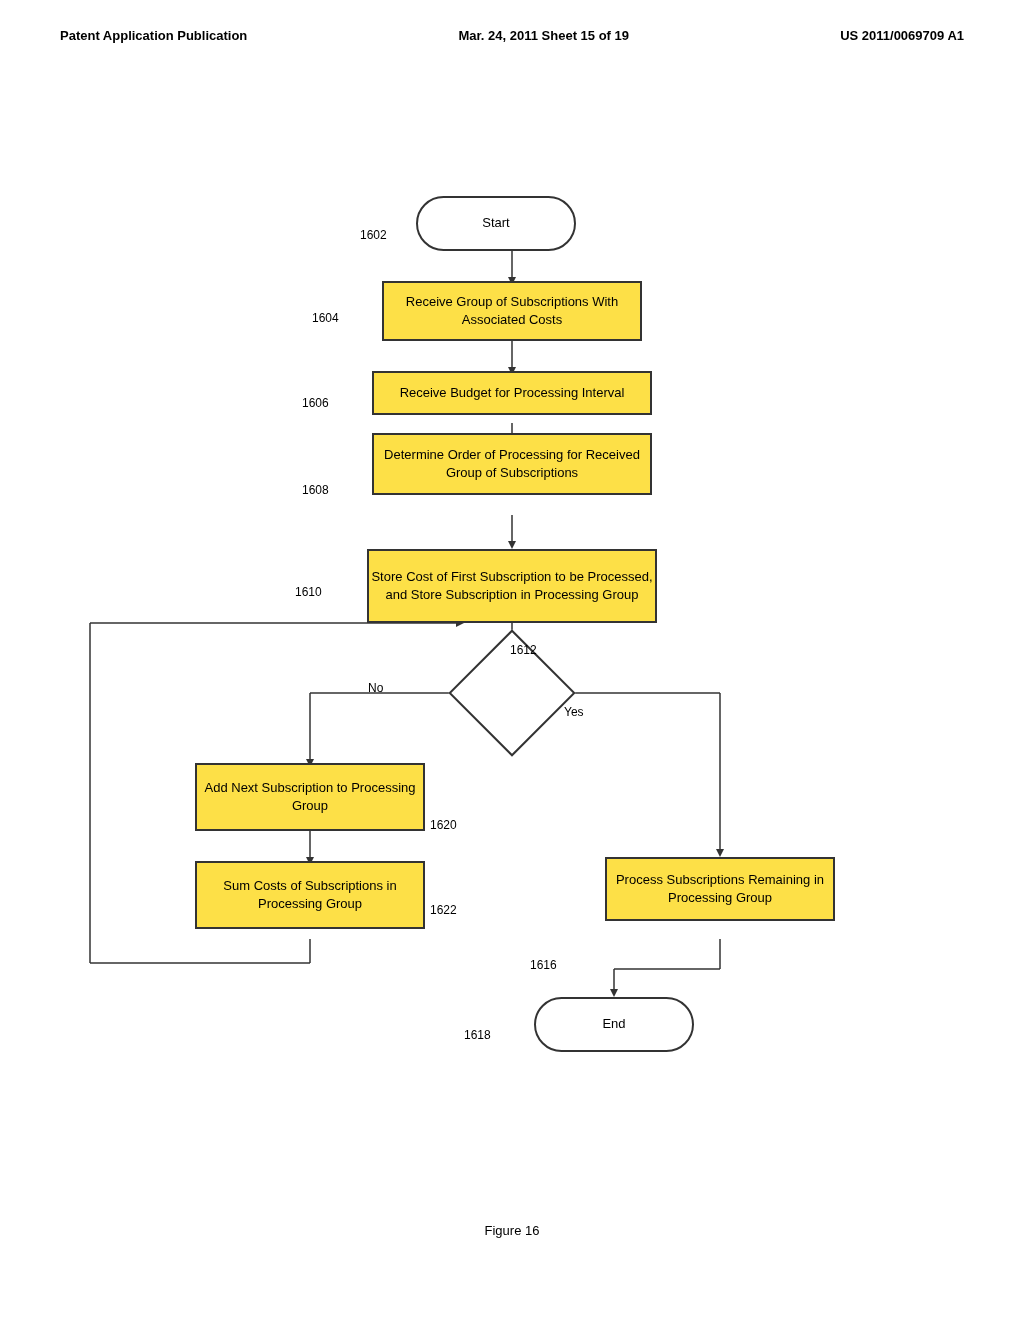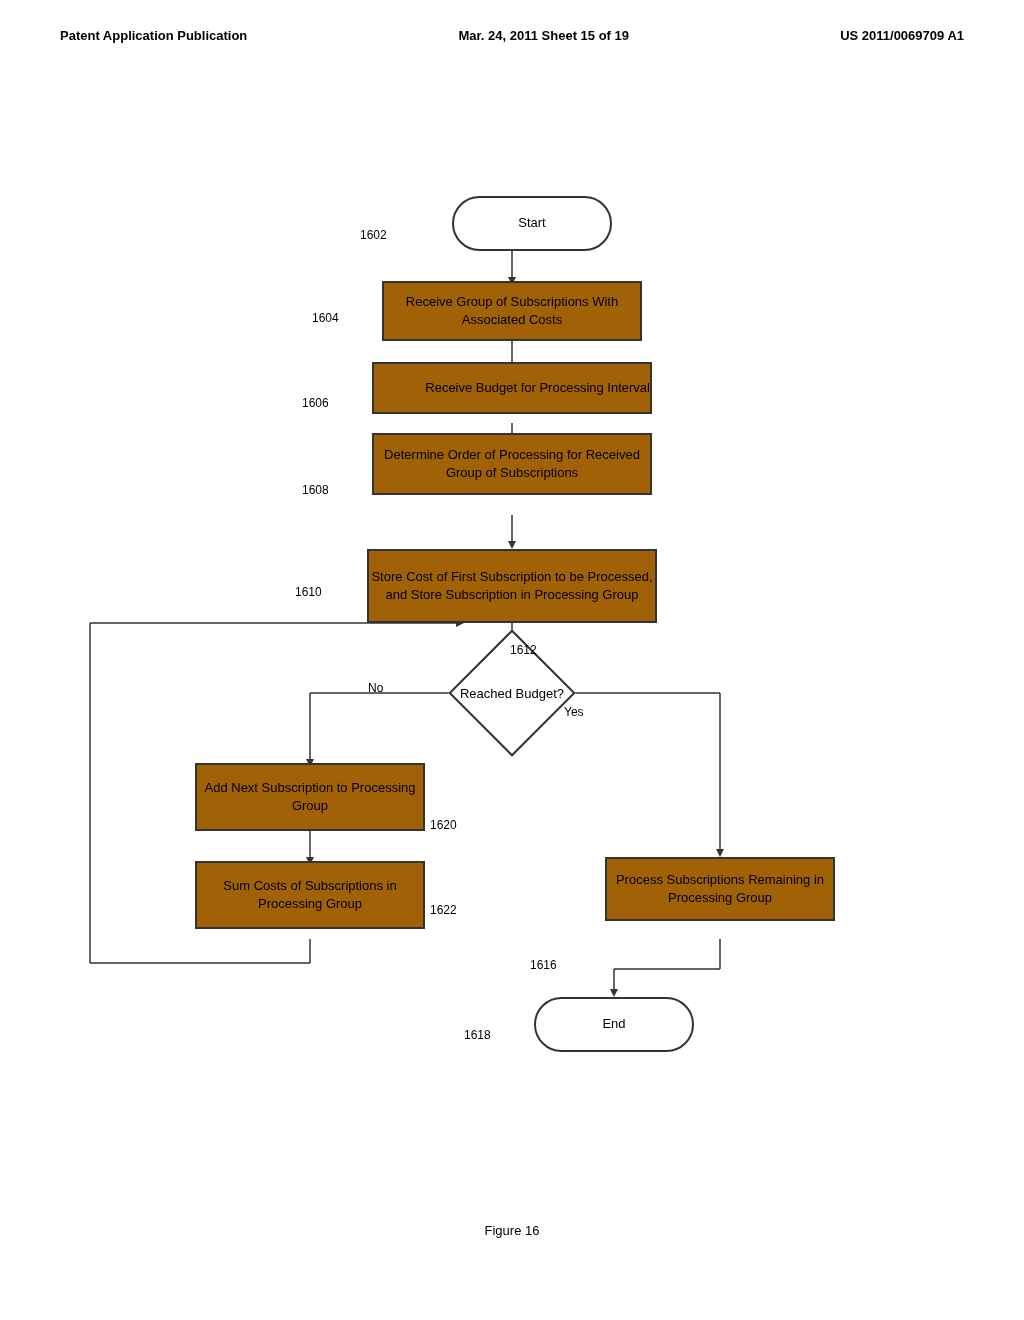--- a/index.html
+++ b/index.html
@@ -38,21 +38,21 @@
     }
 
     .rounded-rect {
       border: 2px solid #333;
       border-radius: 30px;
       background: #fff;
     }
 
     .rect {
       border: 2px solid #333;
-      background: #a16207;
+      background: #fde047;
     }
 
     .diamond {
       background: #fff;
       transform: rotate(45deg);
       border: 2px solid #333;
     }
 
     .diamond-label {
       position: absolute;
@@ -129,35 +129,35 @@
     <line x1="90" y1="900" x2="90" y2="560" stroke="#333" stroke-width="1.5"></line>
     <line x1="90" y1="560" x2="460" y2="560" stroke="#333" stroke-width="1.5"></line>
     <polygon points="464,560 456,556 456,564" fill="#333"></polygon>
 
     <line x1="720" y1="876" x2="720" y2="906" stroke="#333" stroke-width="1.5"></line>
     <line x1="720" y1="906" x2="614" y2="906" stroke="#333" stroke-width="1.5"></line>
     <line x1="614" y1="906" x2="614" y2="930" stroke="#333" stroke-width="1.5"></line>
     <polygon points="614,934 610,926 618,926" fill="#333"></polygon>
   </svg>
 
-  <div class="shape rounded-rect" style="width:160px;height:55px;left:452px;top:133px;">
+  <div class="shape rounded-rect" style="width:160px;height:55px;left:416px;top:133px;">
     <span>Start</span>
   </div>
   <div class="label-text" style="left:360px;top:165px;">
     <span>1602</span>
   </div>
 
   <div class="shape rect" style="width:260px;height:60px;left:382px;top:218px;">
     <span>Receive Group of Subscriptions With Associated Costs</span>
   </div>
   <div class="label-text" style="left:312px;top:248px;">
     <span>1604</span>
   </div>
 
-  <div class="shape rect" style="width:280px;height:52px;left:372px;top:299px;justify-content:flex-end;">
+  <div class="shape rect" style="width:280px;height:44px;left:372px;top:308px;">
     <span>Receive Budget for Processing Interval</span>
   </div>
   <div class="label-text" style="left:302px;top:333px;">
     <span>1606</span>
   </div>
 
   <div class="shape rect" style="width:280px;height:62px;left:372px;top:370px;">
     <span>Determine Order of Processing for Received Group of Subscriptions</span>
   </div>
   <div class="label-text" style="left:302px;top:420px;">
@@ -165,23 +165,20 @@
   </div>
 
   <div class="shape rect" style="width:290px;height:74px;left:367px;top:486px;">
     <span>Store Cost of First Subscription to be Processed, and Store Subscription in Processing Group</span>
   </div>
   <div class="label-text" style="left:295px;top:522px;">
     <span>1610</span>
   </div>
 
   <div class="shape diamond" style="width:90px;height:90px;left:467px;top:585px;">
-  </div>
-  <div class="diamond-label" style="width:130px;left:447px;top:598px;height:64px;">
-    <span>Reached Budget?</span>
   </div>
   <div class="label-text" style="left:510px;top:580px;">
     <span>1612</span>
   </div>
 
   <div class="label-text" style="left:368px;top:618px;">
     <span>No</span>
   </div>
 
   <div class="label-text" style="left:564px;top:618px;margin-top:24px;">

